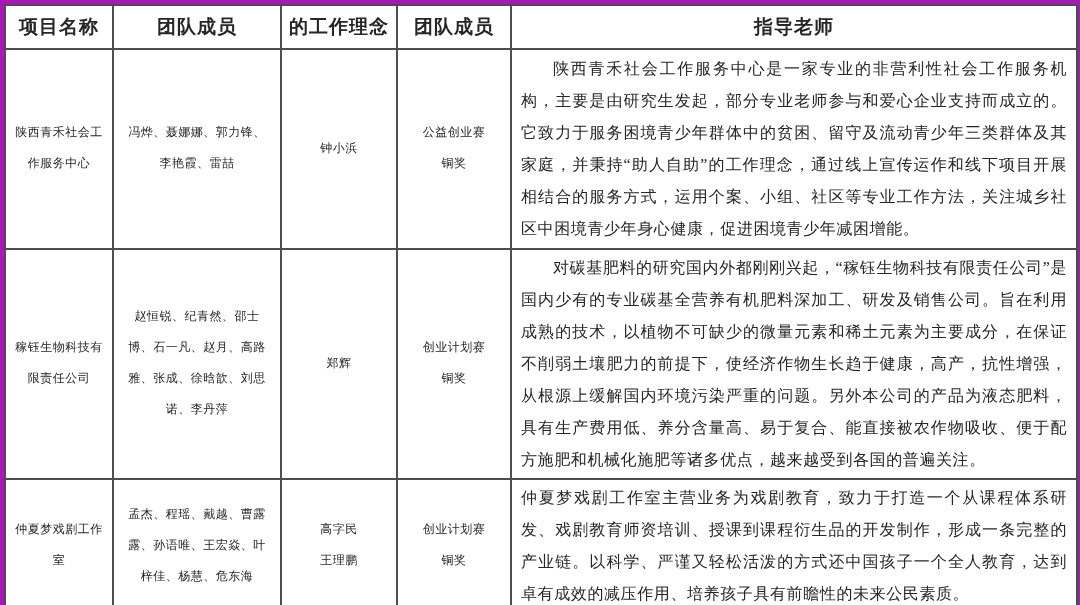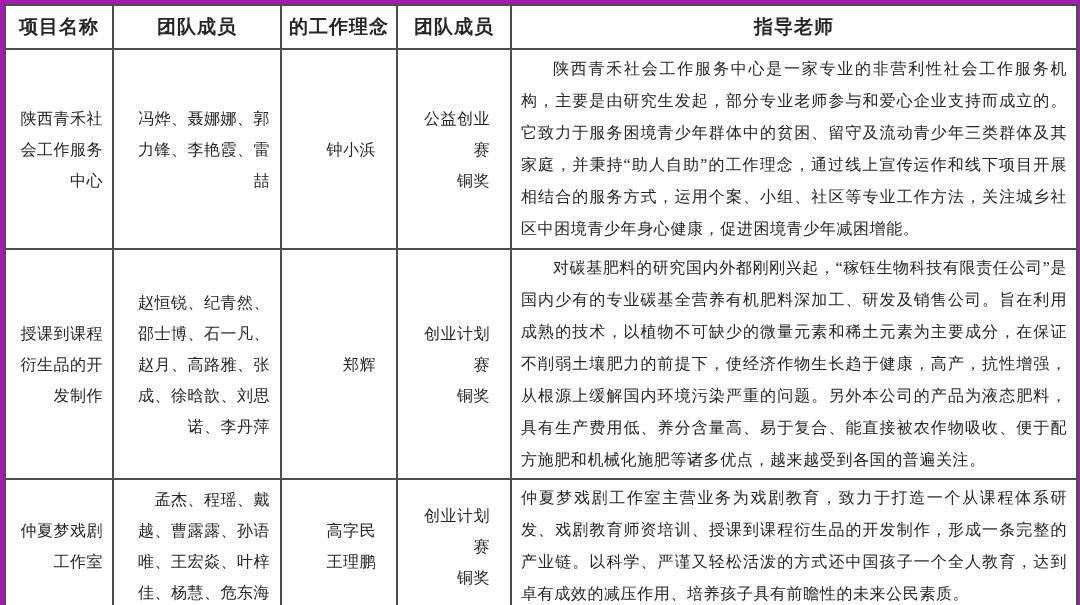--- a/index.html
+++ b/index.html
@@ -39,24 +39,25 @@
     height: 42px;
     padding: 0 2px;
   }
   col.c-name    { width: 108px; }
   col.c-team    { width: 168px; }
   col.c-advisor { width: 116px; }
   col.c-award   { width: 114px; }
   col.c-intro   { width: 566px; }
 
   td.c-center {
-    text-align: right;
-    font-size: 16px;
+    text-align: center;
+    font-size: 12px;
     line-height: 31px;
     letter-spacing: 0.5px;
+    font-family: Liberation Mono, monospace;
   }
   td.name-cell  { padding: 0 9px; }
   td.team-cell  { padding: 0 10px; }
   td.advisor-cell, td.award-cell { padding: 0 20px; white-space: pre-line; }
 
   td.intro-cell {
     text-align: justify;
     font-size: 16px;
     line-height: 32px;
     letter-spacing: 0.6px;
@@ -95,21 +96,21 @@
         <td class="c-center name-cell">陕西青禾社会工作服务中心</td>
         <td class="c-center team-cell">冯烨、聂娜娜、郭力锋、李艳霞、雷喆</td>
         <td class="c-center advisor-cell">钟小浜</td>
         <td class="c-center award-cell">公益创业赛
 铜奖</td>
         <td class="intro-cell">
           <div class="intro-text indent">陕西青禾社会工作服务中心是一家专业的非营利性社会工作服务机构，主要是由研究生发起，部分专业老师参与和爱心企业支持而成立的。它致力于服务困境青少年群体中的贫困、留守及流动青少年三类群体及其家庭，并秉持“助人自助”的工作理念，通过线上宣传运作和线下项目开展相结合的服务方式，运用个案、小组、社区等专业工作方法，关注城乡社区中困境青少年身心健康，促进困境青少年减困增能。</div>
         </td>
       </tr>
       <tr class="row-2">
-        <td class="c-center name-cell">授课到课程衍生品的开发制作</td>
+        <td class="c-center name-cell">稼钰生物科技有限责任公司</td>
         <td class="c-center team-cell">赵恒锐、纪青然、邵士博、石一凡、赵月、高路雅、张成、徐晗歆、刘思诺、李丹萍</td>
         <td class="c-center advisor-cell">郑辉</td>
         <td class="c-center award-cell">创业计划赛
 铜奖</td>
         <td class="intro-cell">
           <div class="intro-text indent">对碳基肥料的研究国内外都刚刚兴起，“稼钰生物科技有限责任公司”是国内少有的专业碳基全营养有机肥料深加工、研发及销售公司。旨在利用成熟的技术，以植物不可缺少的微量元素和稀土元素为主要成分，在保证不削弱土壤肥力的前提下，使经济作物生长趋于健康，高产，抗性增强，从根源上缓解国内环境污染严重的问题。另外本公司的产品为液态肥料，具有生产费用低、养分含量高、易于复合、能直接被农作物吸收、便于配方施肥和机械化施肥等诸多优点，越来越受到各国的普遍关注。</div>
         </td>
       </tr>
       <tr class="row-3">
         <td class="c-center name-cell">仲夏梦戏剧工作室</td>

